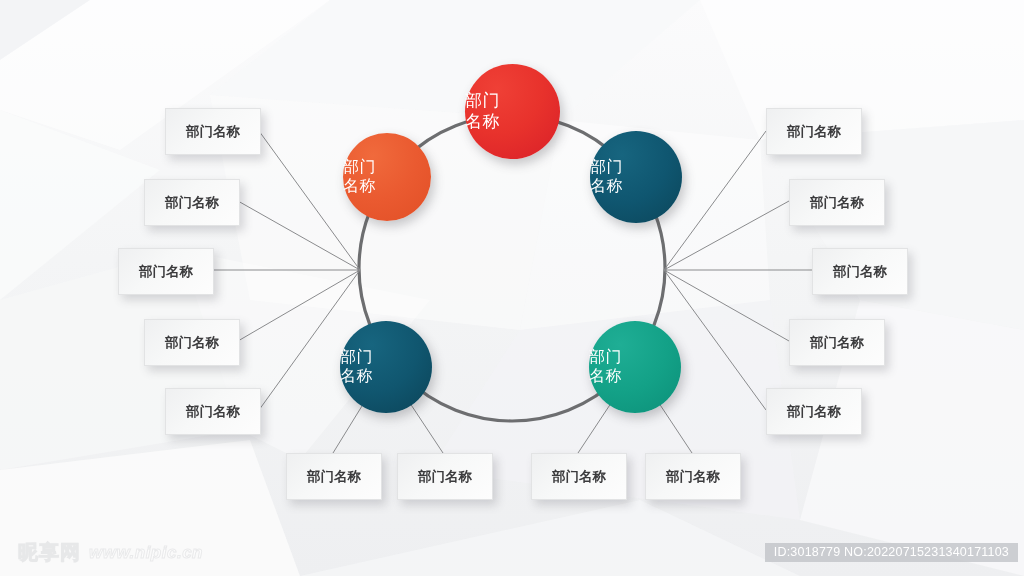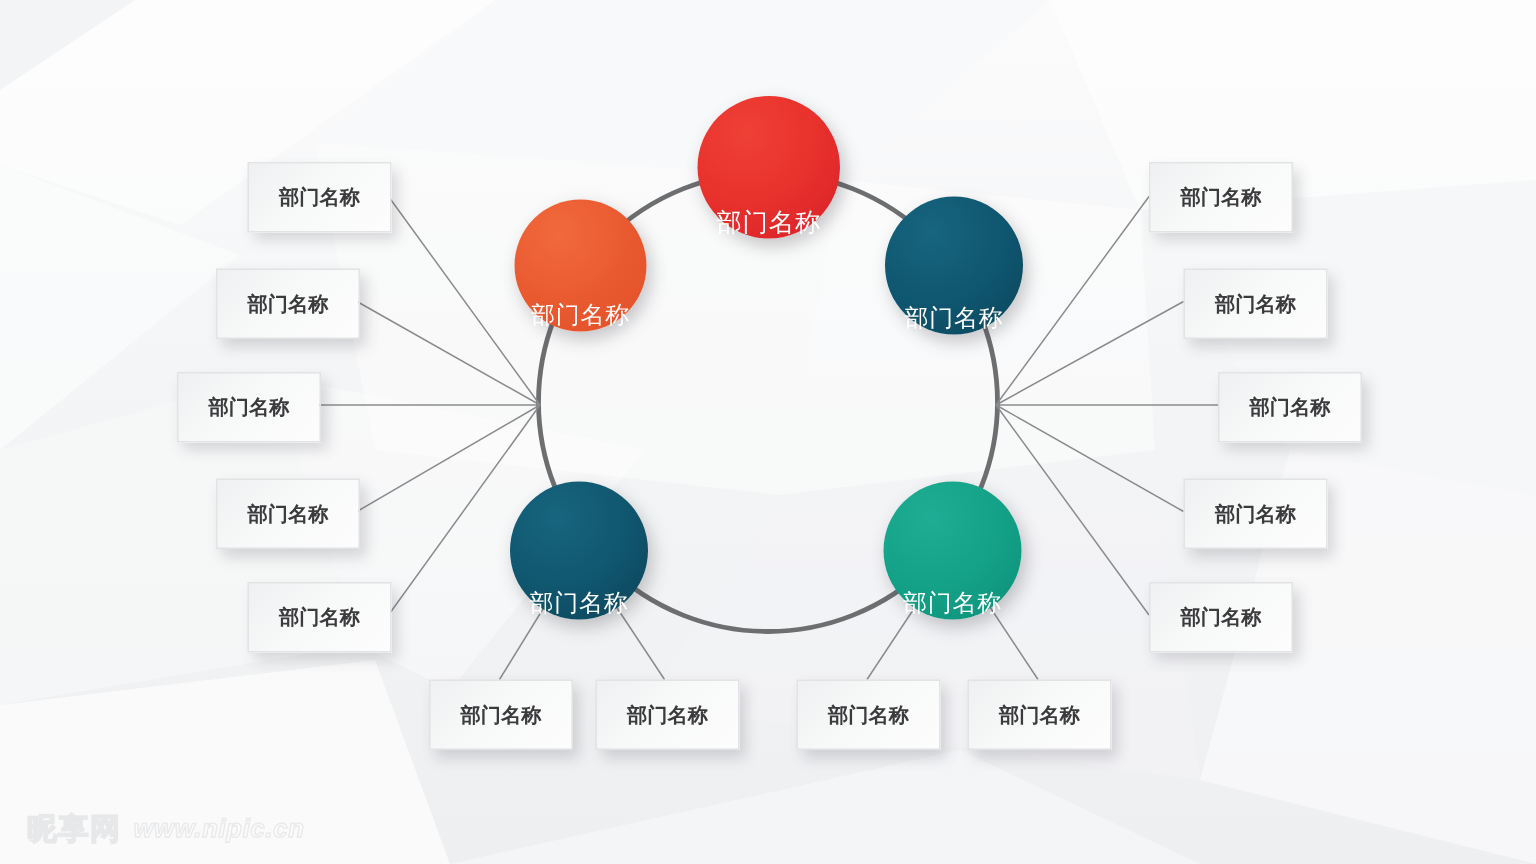--- a/index.html
+++ b/index.html
@@ -14,21 +14,21 @@
   .bg{position:absolute;inset:0;background:
       linear-gradient(180deg,#fbfbfc 0%,#f4f5f6 45%,#eeeff1 100%);}
   .bg svg{position:absolute;inset:0;}
 
   
   .wires{position:absolute;inset:0;pointer-events:none;}
 
   
   .node{
     position:absolute;border-radius:50%;
-    display:flex;align-items:flex-end;justify-content:center;
+    display:flex;flex-direction:column;align-items:flex-start;justify-content:center;
     color:#fff;line-height:1.18;text-align:center;
     box-shadow:3px 5px 11px rgba(60,60,70,.28);
     letter-spacing:.5px;
   }
   .node span{display:block;white-space:nowrap;}
   .n-top{width:95px;height:95px;left:465px;top:64px;font-size:17px;
     background:radial-gradient(circle at 34% 26%,#ef4036 0%,#e8322c 48%,#d81f28 100%);}
   .n-ul{width:88px;height:88px;left:343px;top:133px;font-size:16px;
     background:radial-gradient(circle at 34% 26%,#f06a3c 0%,#ea5a30 50%,#e14f26 100%);}
   .n-ur{width:92px;height:92px;left:590px;top:131px;font-size:16px;
@@ -143,14 +143,15 @@
   <div class="card" style="left:286px;top:453px;">部门名称</div>
   <div class="card" style="left:397px;top:453px;">部门名称</div>
   <div class="card" style="left:531px;top:453px;">部门名称</div>
   <div class="card" style="left:645px;top:453px;">部门名称</div>
 
   <div class="wm">
     <span class="wm-logo">昵享网</span>
     <span class="wm-url">www.nipic.cn</span>
   </div>
 
+  <div class="idbar">ID:3018779 NO:20220715231340171103</div>
 
 </div>
 
 </body></html>

